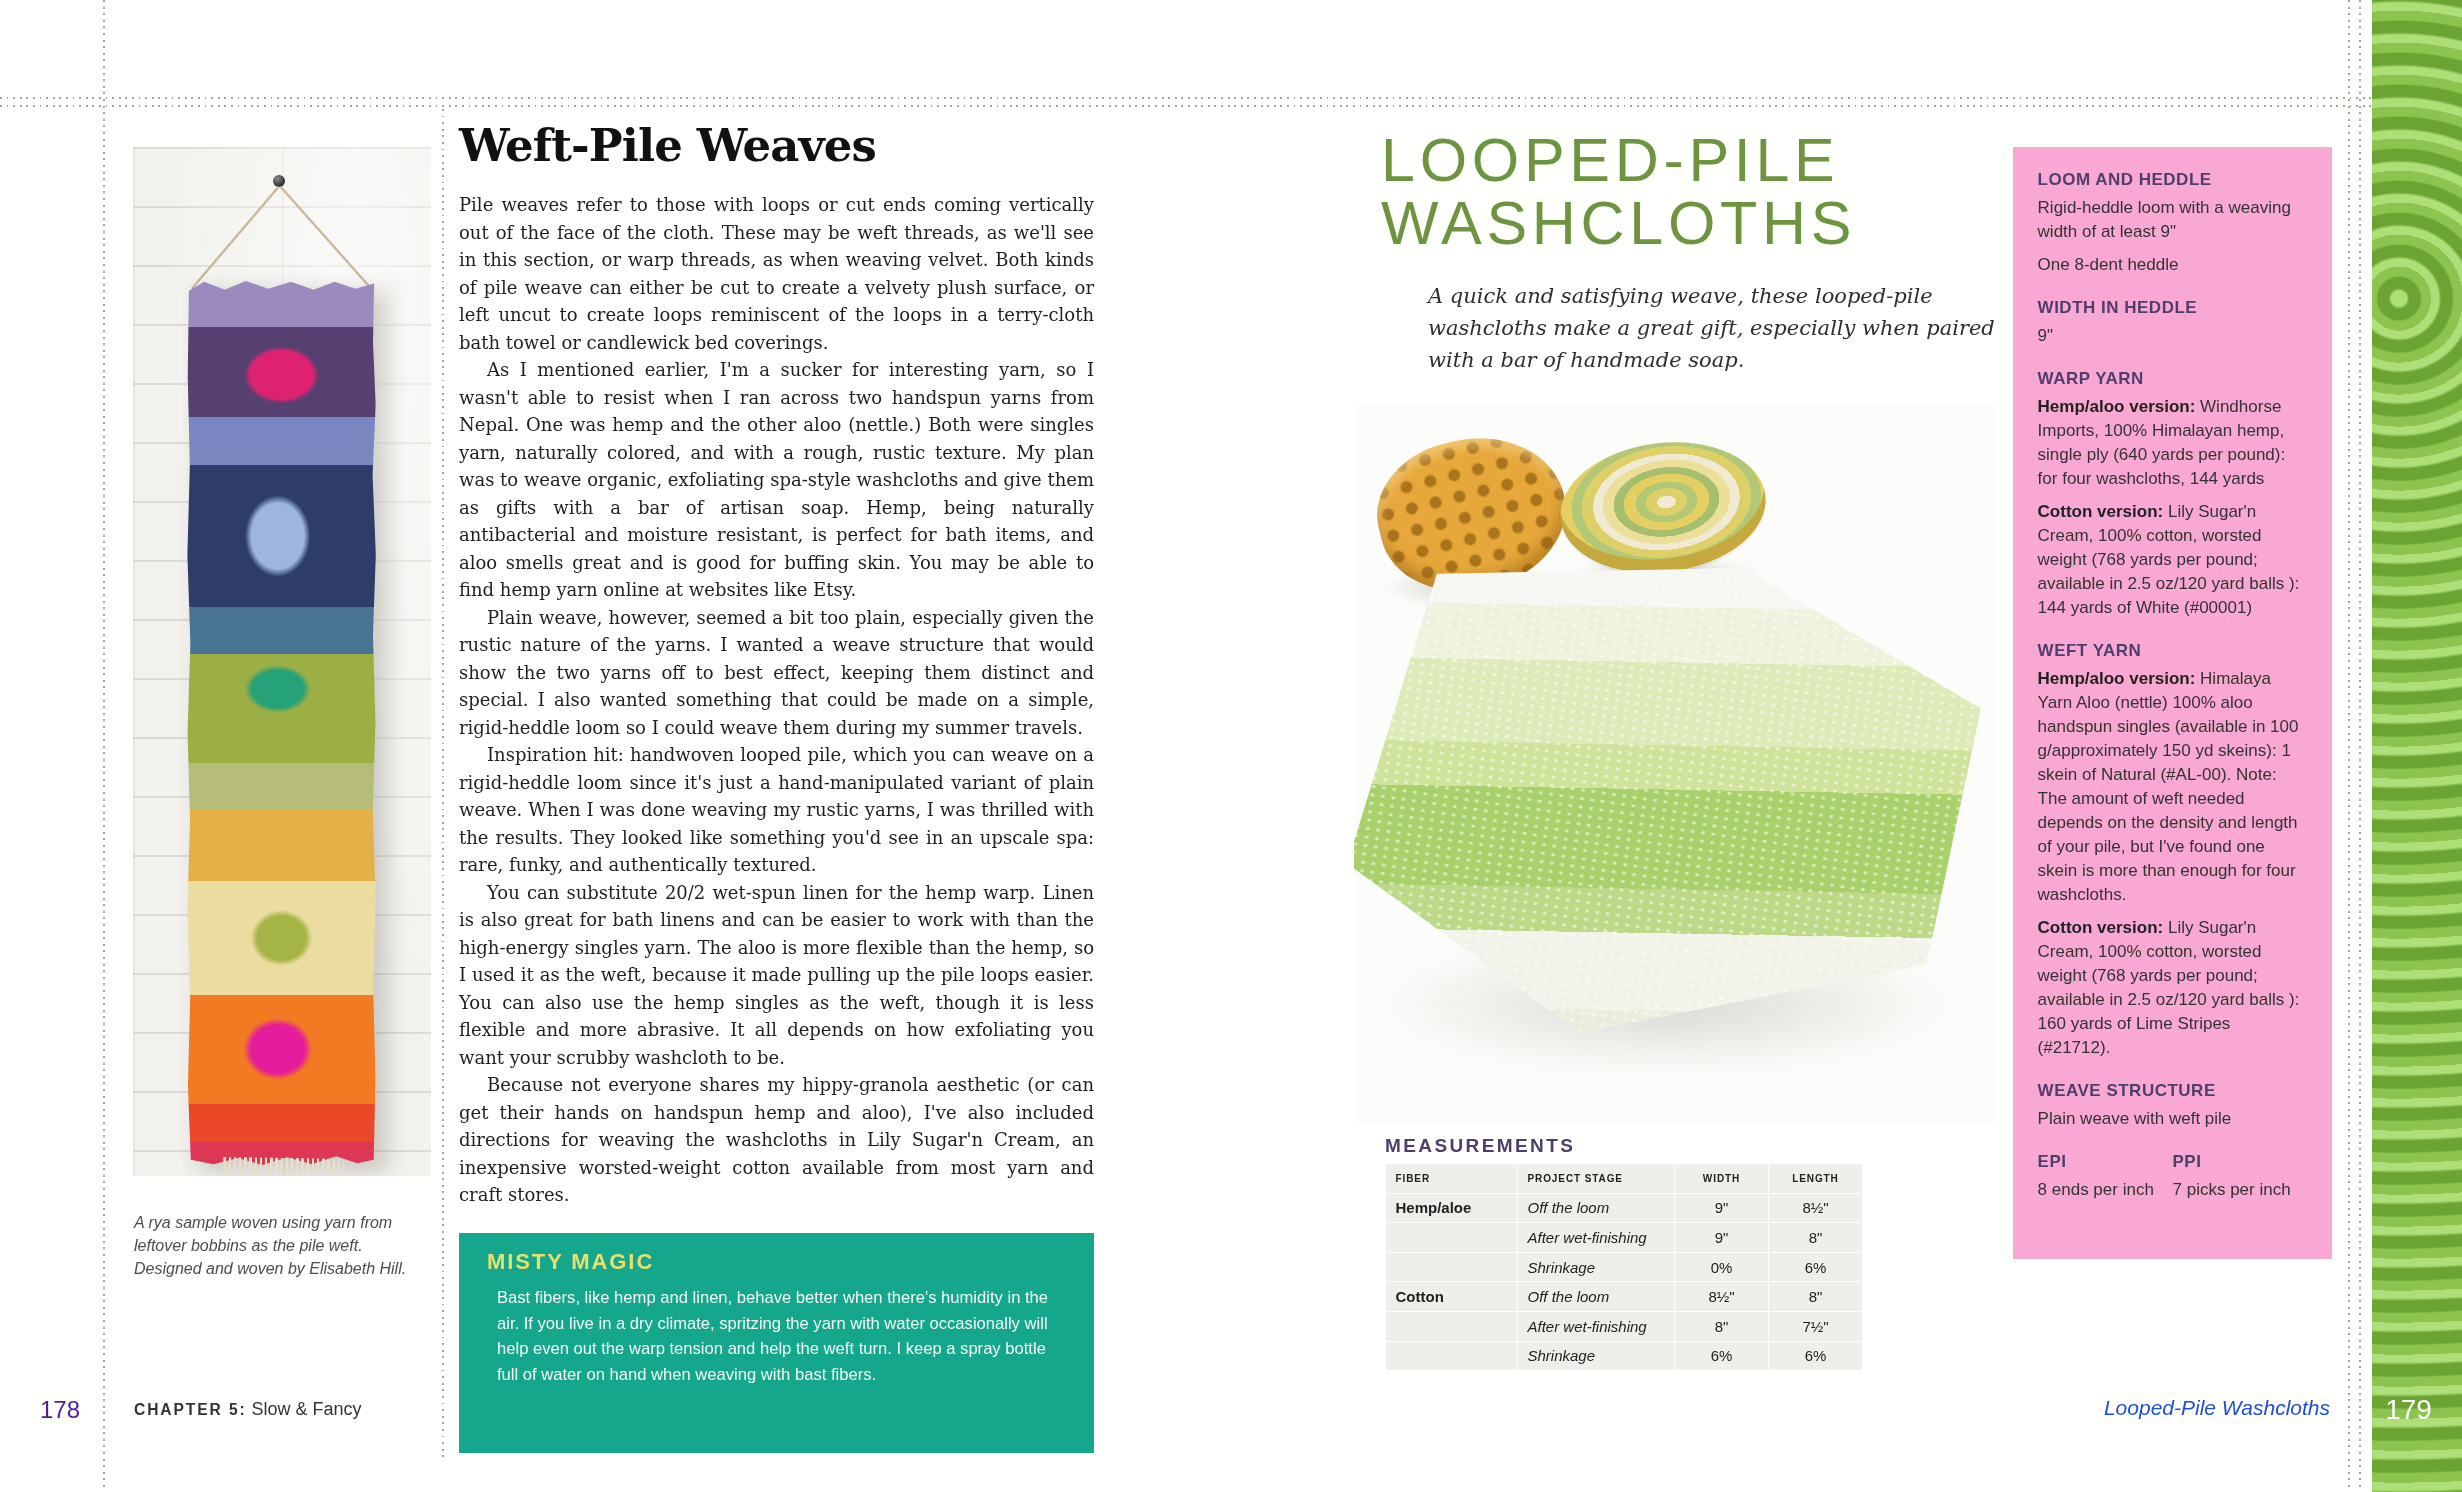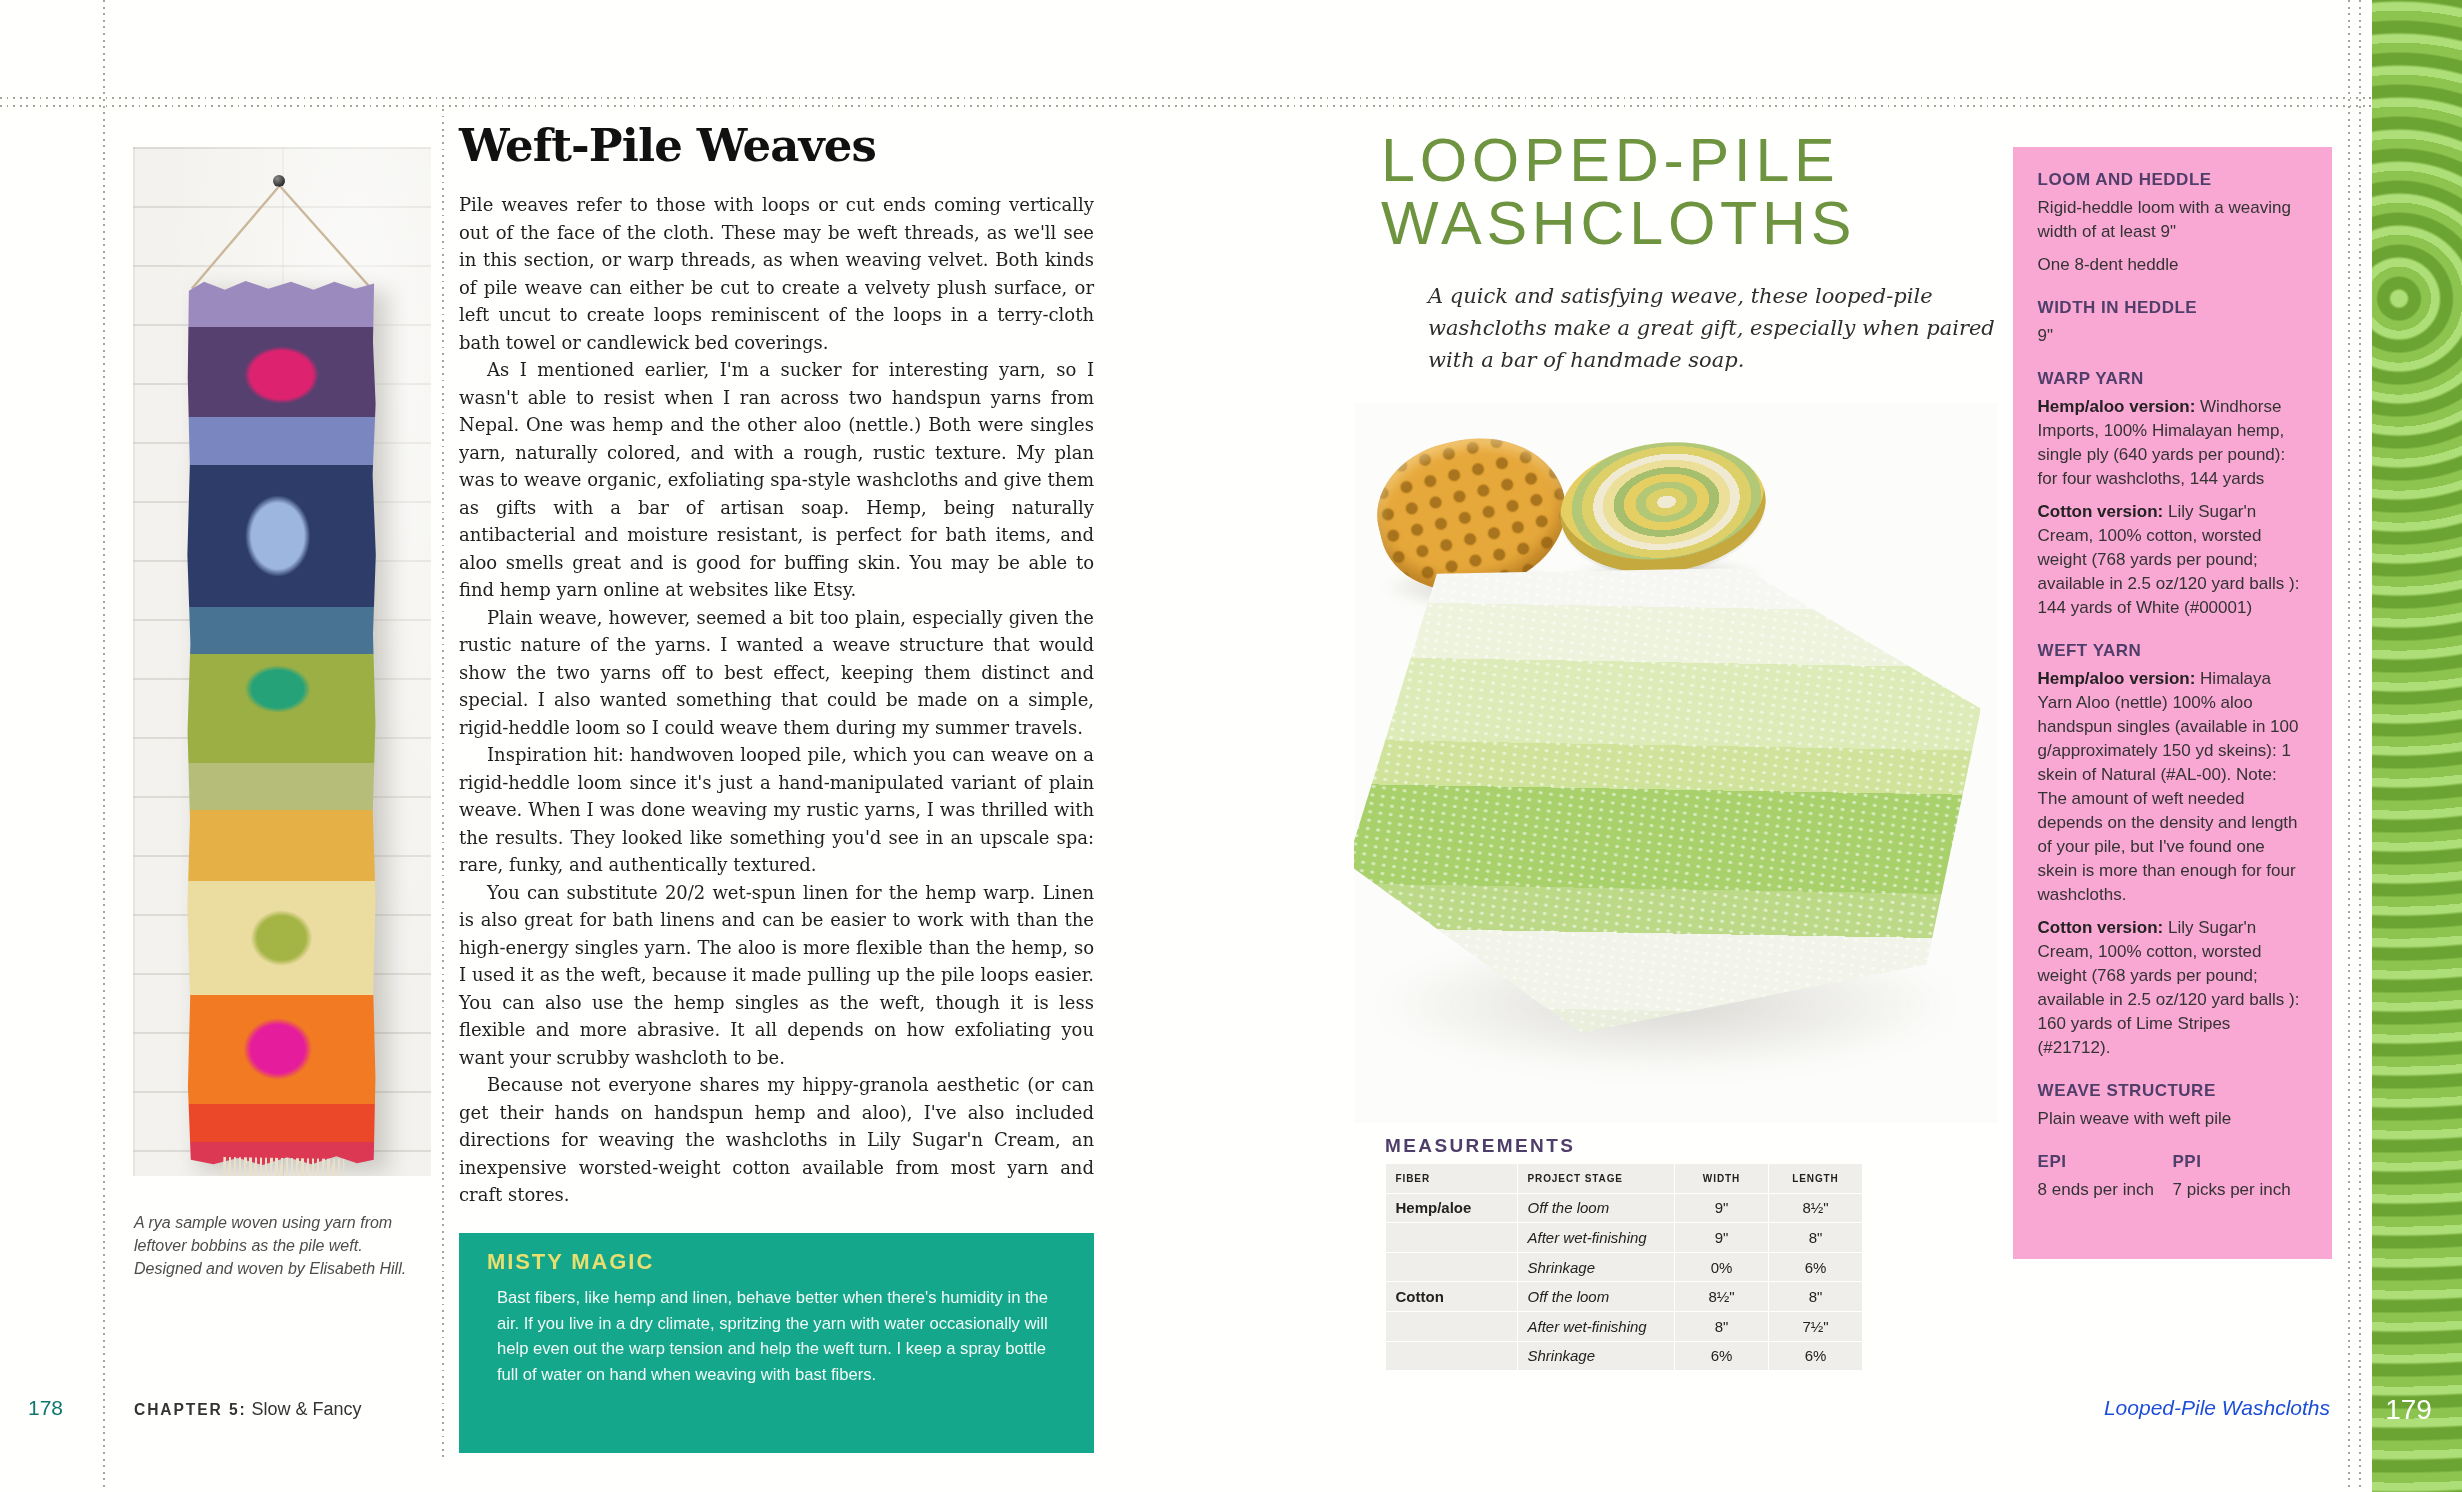--- a/index.html
+++ b/index.html
@@ -46,21 +46,21 @@
   .article{position:absolute;left:459px;top:119px;width:635px;color:#1f1f1f;}
   .article h1{margin:0 0 19px 0;font-family:"DejaVu Serif",serif;font-weight:bold;
       font-size:45px;letter-spacing:-0.9px;color:#111;}
   .body-para{margin:0;font-family:"DejaVu Serif",serif;font-size:18px;line-height:27.5px;
       text-align:justify;}
   .body-para.indent{text-indent:28px;}
   .callout{position:absolute;left:459px;top:1233px;width:635px;height:220px;box-sizing:border-box;
       background:#14a78b;padding:16px 28px;}
   .callout-title{color:#e9df6f;font-size:22px;font-weight:bold;letter-spacing:1.9px;margin:0 0 9.5px 0;}
   .callout-body{color:#f4faf7;font-size:16.6px;line-height:25.6px;margin:10px;}
-  .footer-num-left{position:absolute;left:28px;top:1396px;font-size:21px;color:#0f766e;}
+  .footer-num-left{position:absolute;left:40px;top:1396px;font-size:24px;color:#4c1d95;}
   .footer-chap{position:absolute;left:134px;top:1399px;font-size:18px;color:#333;}
   .footer-chap .chap-label{font-size:15.6px;font-weight:bold;letter-spacing:1.9px;}
   
   .rp-title{position:absolute;left:1381px;top:129px;color:#6e9440;font-size:61px;line-height:63px;
       letter-spacing:4.7px;font-weight:400;}
   .rp-sub{position:absolute;left:1428px;top:280px;width:578px;font-family:"DejaVu Serif",serif;
       font-style:italic;font-size:21px;line-height:32px;color:#2e2e2e;}
   .rp-photo{position:absolute;left:1354px;top:403px;width:644px;height:720px;background:#fcfcfa;overflow:hidden;}
   .soap-shadow{position:absolute;background:radial-gradient(ellipse,rgba(90,85,70,.28),transparent 70%);filter:blur(3.8px);}
   .soap-honey{position:absolute;left:24px;top:36px;width:188px;height:150px;transform:rotate(-14deg);

